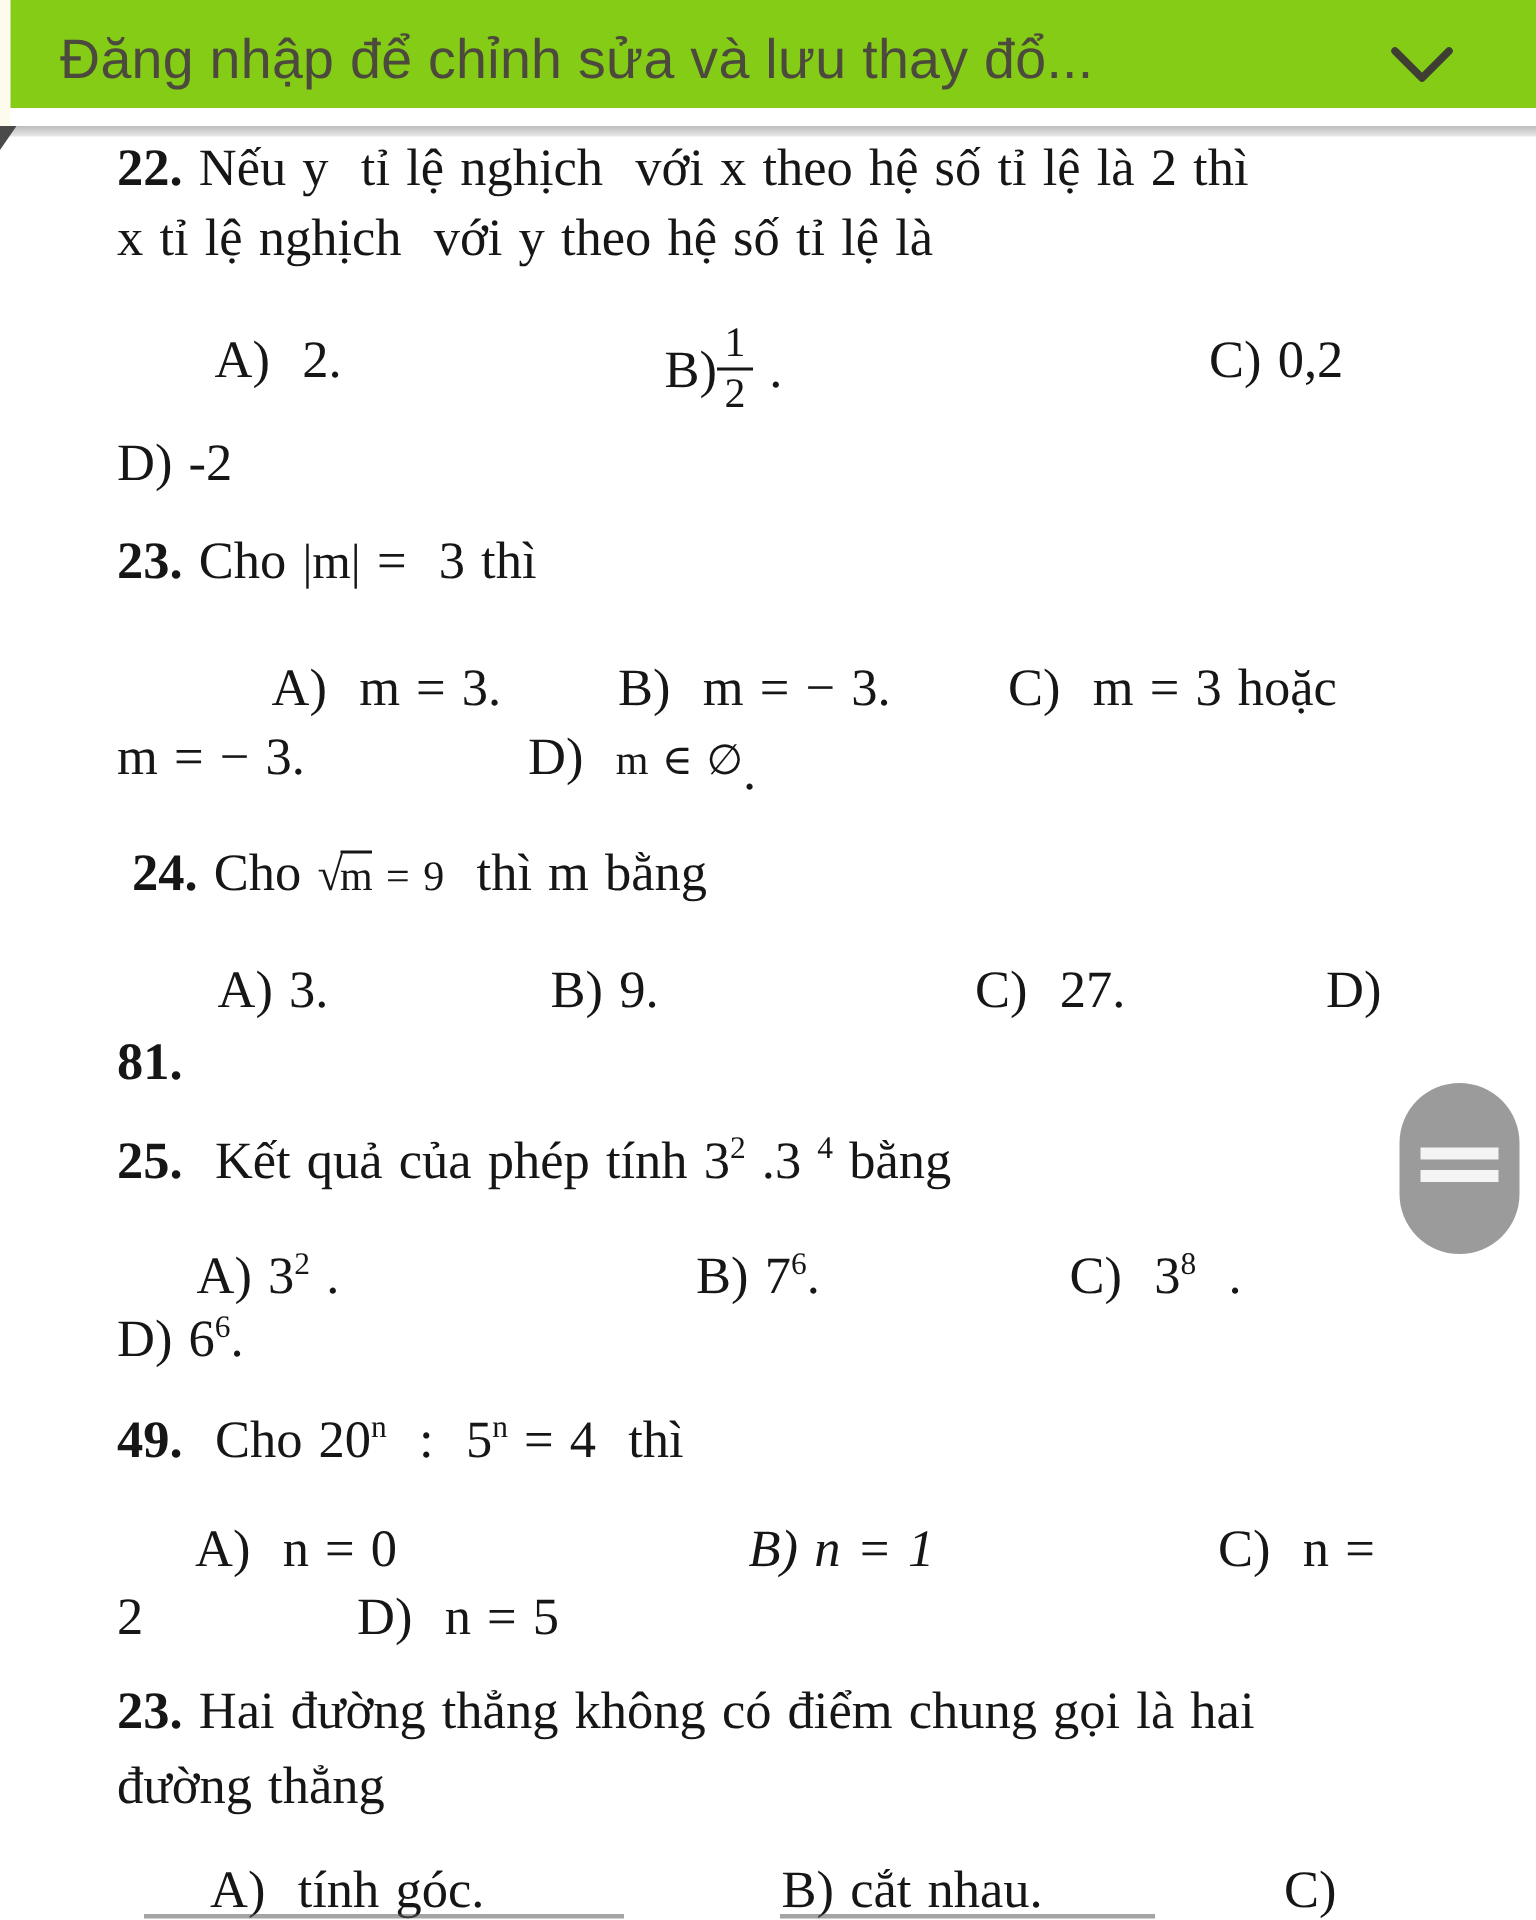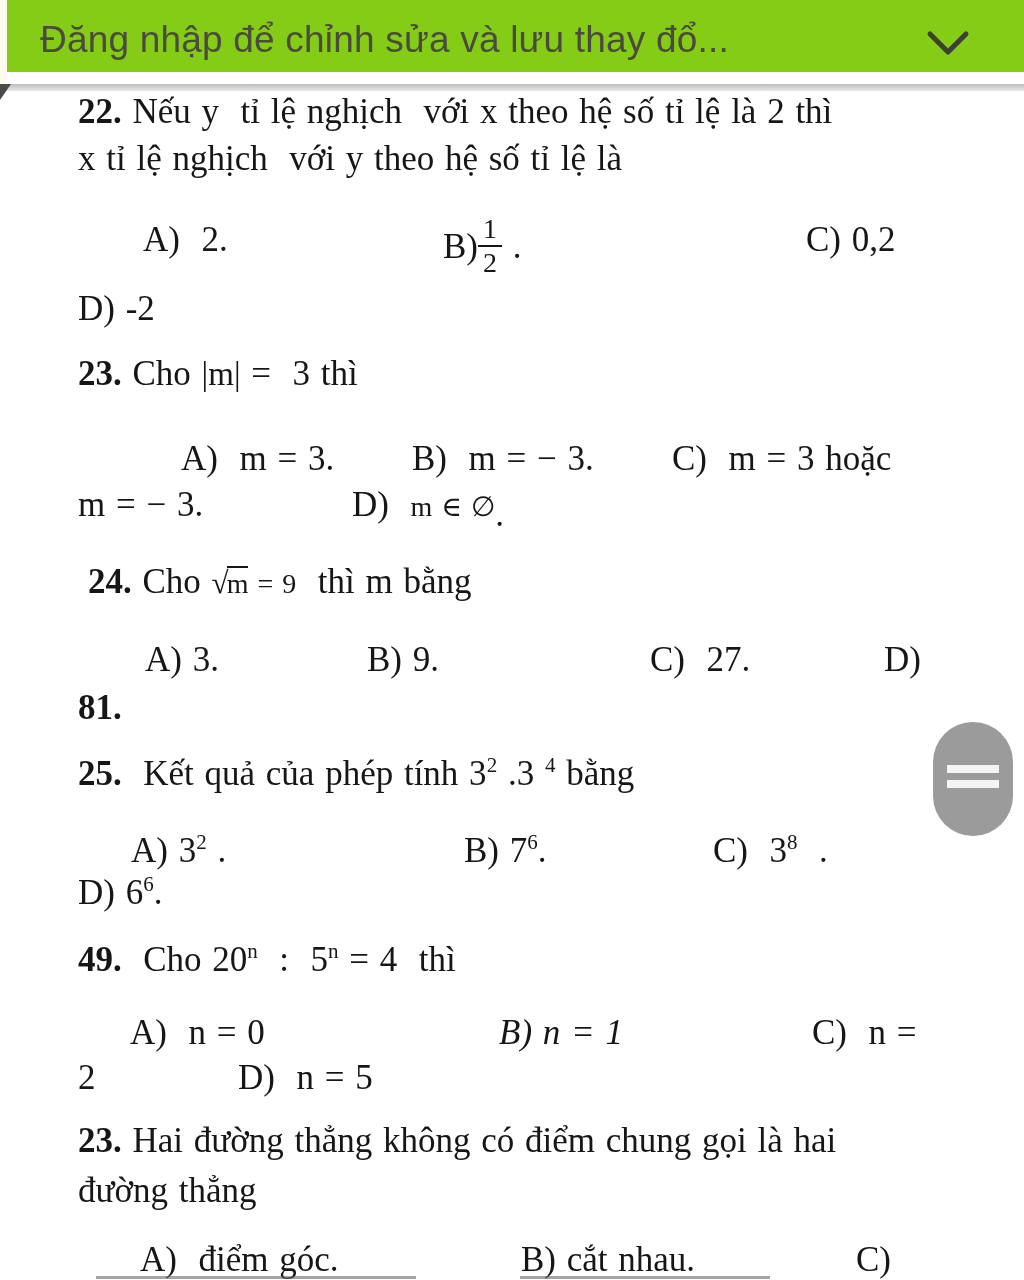--- a/index.html
+++ b/index.html
@@ -116,21 +116,21 @@
 
     <div class="t" style="left:78px;top:938px;"><b>49.</b><span>  Cho 20</span><span class="sup">n</span><span>  :  5</span><span class="sup">n</span><span> = 4  thì</span></div>
     <div class="t" style="left:130px;top:1011px;"><span>A)  n = 0</span></div>
     <div class="t" style="left:499px;top:1011px;font-style:italic;"><span>B) n = 1</span></div>
     <div class="t" style="left:812px;top:1011px;"><span>C)  n =</span></div>
     <div class="t" style="left:78px;top:1056px;"><span>2</span></div>
     <div class="t" style="left:238px;top:1056px;"><span>D)  n = 5</span></div>
 
     <div class="t" style="left:78px;top:1119px;"><b>23.</b><span> Hai đường thẳng không có điểm chung gọi là hai</span></div>
     <div class="t" style="left:78px;top:1169px;"><span>đường thẳng</span></div>
-    <div class="t" style="left:140px;top:1238px;"><span>A)  điểm góc.</span></div>
+    <div class="t" style="left:140px;top:1238px;"><span>A)  tính góc.</span></div>
     <div class="t" style="left:521px;top:1238px;"><span>B) cắt nhau.</span></div>
     <div class="t" style="left:856px;top:1238px;"><span>C)</span></div>
 
     <div class="cutline" style="left:96px;width:320px;"></div>
     <div class="cutline" style="left:520px;width:250px;"></div>
 
   </div>
 
   <div class="scroll-pill">
     <span class="bar bar1"></span>

